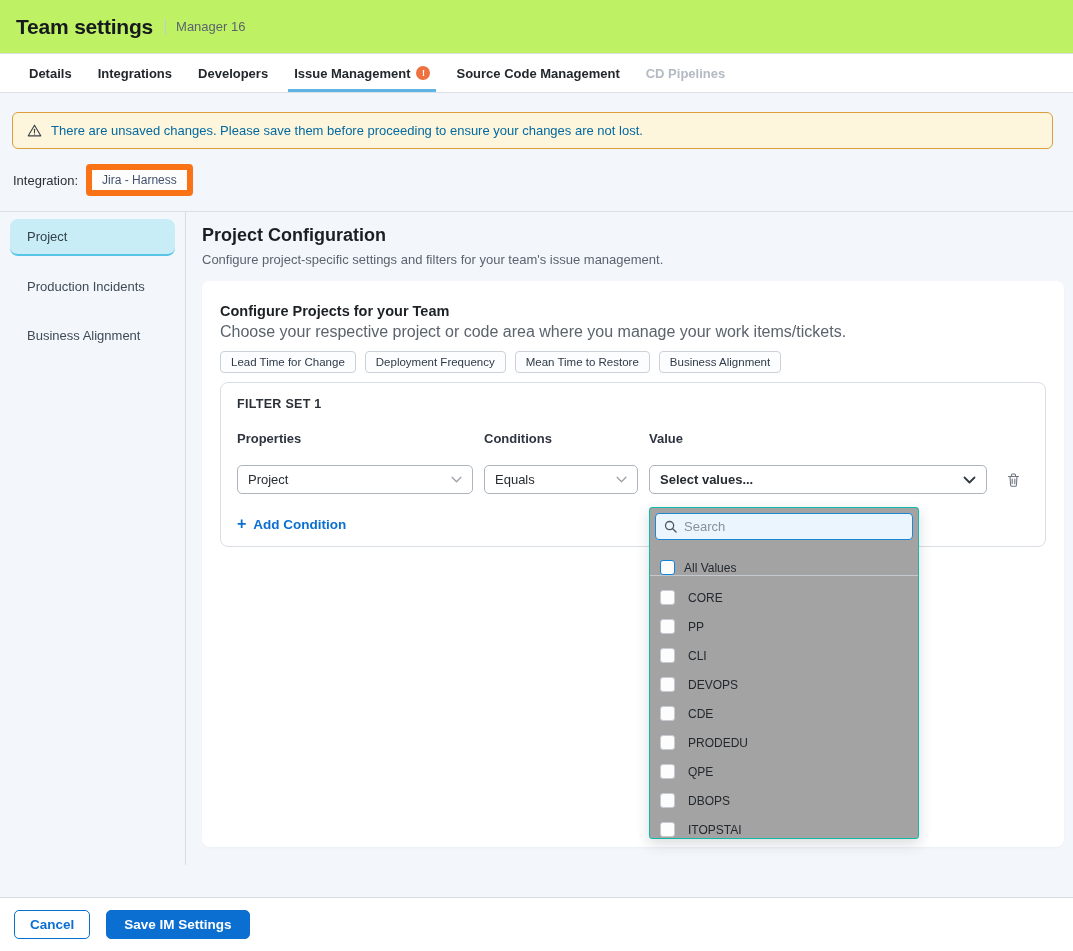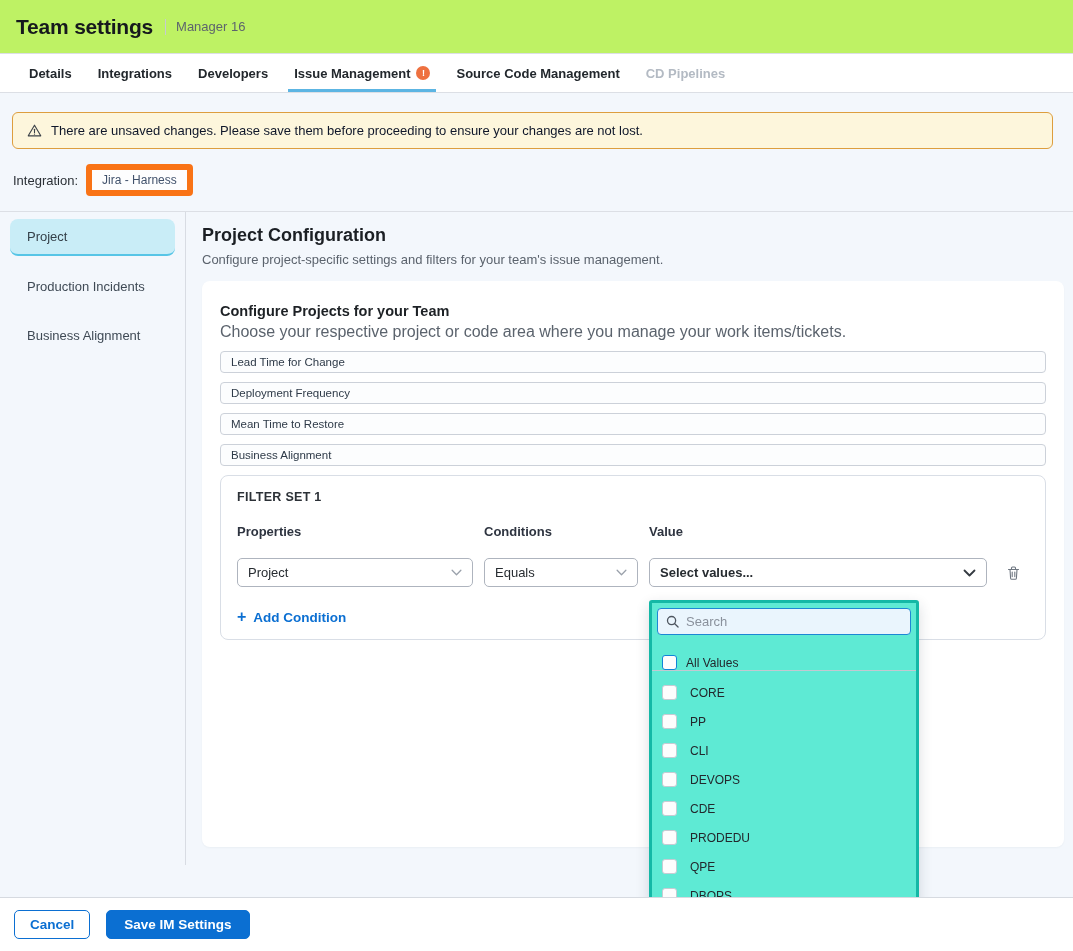--- a/index.html
+++ b/index.html
@@ -24,21 +24,21 @@
   .tab.disabled { color:#b3bac3; }
   .badge { display:inline-flex; align-items:center; justify-content:center;
            width:14px; height:14px; border-radius:50%; background:#ee7140;
            color:#fff; font-size:9px; font-weight:700; line-height:1; }
 
   
   .scroll-area { height:804px; background:#f3f7fc; overflow:hidden; }
 
   .banner { margin:19px 20px 0 12px; height:37px; background:#fdf6dc;
             border:1px solid #dd9e3e; border-radius:6px; display:flex;
-            align-items:center; gap:9px; padding:0 14px; font-size:13px; color:#0f172a; }
+            align-items:center; gap:9px; padding:0 14px; font-size:13px; color:#0369a1; }
   .warn-ic { width:15px; height:15px; color:#3c4248; flex:0 0 auto; }
 
   .integration-row { display:flex; align-items:center; gap:8px; margin:15px 0 0 13px; }
   .integration-label { font-size:13px; color:#2b3036; }
   .integration-chip { font-size:12px; color:#41516b; background:#fdfdfe;
             border:6px solid #f97316; border-radius:4px; padding:3px 10px; cursor:pointer; }
 
   .top-divider { border:0; border-top:1px solid #dcdfe5; margin-top:15px; }
 
   
@@ -50,21 +50,21 @@
 
   .main { flex:1; padding:13px 9px 0 16px; }
   .section-title { font-size:18px; font-weight:700; color:#1b1f24; }
   .section-sub { font-size:13px; color:#5b636d; margin-top:6px; }
 
   .card { margin-top:14px; background:#ffffff; border-radius:8px; height:566px;
           padding:22px 18px; position:relative; box-shadow:0 1px 2px rgba(30,40,60,0.04); }
   .card-title { font-size:14.5px; font-weight:700; color:#1d2125; }
   .card-sub { font-size:16px; color:#5b636d; margin-top:4px; }
 
-  .chip-row { display:flex; gap:9px; margin-top:10px;flex-direction:column; }
+  .chip-row { display:flex; gap:9px; margin-top:10px; }
   .metric-chip { font-size:11.5px; color:#2e3a48; background:#fcfdfe; border:1px solid #ccd1d9;
                  border-radius:4px; padding:4px 10px; }
 
   
   .filter-box { margin-top:9px; border:1px solid #d9dee6; border-radius:8px;
                 padding:14px 16px 13px 16px; position:relative; }
   .filter-title { font-size:12.5px; font-weight:700; color:#2c3137; letter-spacing:0.3px; }
   .filter-grid { display:grid; grid-template-columns:236px 154px 338px 30px; column-gap:11px;
                  align-items:center; }
   .labels-row { margin-top:20px; }
@@ -79,21 +79,21 @@
   .trash-btn { width:30px; height:29px; display:flex; align-items:center; justify-content:center;
                cursor:pointer; color:#6e7680; background:none; border:none; }
   .trash-btn svg { width:15px; height:16px; }
   .add-cond { margin-top:22px; display:inline-flex; align-items:center; gap:7px;
               font-size:13.5px; font-weight:700; color:#0b6fd2; cursor:pointer;
               background:none; border:none; font-family:inherit; }
   .add-cond .plus { font-size:16px; font-weight:700; line-height:1; }
 
   
   .dd-panel { position:absolute; left:428px; top:124px; width:270px; height:332px;
-              background:#5eead4; border:3px solid #14b8a6; border-radius:3px;
+              background:#a3a3a3; border:1px solid #14b8a6; border-radius:3px;
               box-shadow:0 5px 14px rgba(25,35,55,0.16); z-index:20; overflow:hidden; }
   .dd-search { margin:5px; height:27px; border:1.5px solid #1d87d4; background:#eaf5fd;
                border-radius:4px; display:flex; align-items:center; gap:7px; padding:0 8px; }
   .dd-search svg { width:13px; height:13px; color:#4d555f; flex:0 0 auto; }
   .dd-search input { border:none; outline:none; background:transparent; font-size:13px;
                      color:#2b3036; width:100%; font-family:inherit; }
   .dd-search input::placeholder { color:#8a919c; }
   .dd-row { display:flex; align-items:flex-end; gap:13px; padding:0 10px; height:29px; cursor:pointer; }
   .dd-row.all { height:30px; gap:9px; }
   .cbox { width:15px; height:15px; border-radius:3px; border:1px solid #c6cbd3; background:#fdfdfd;

